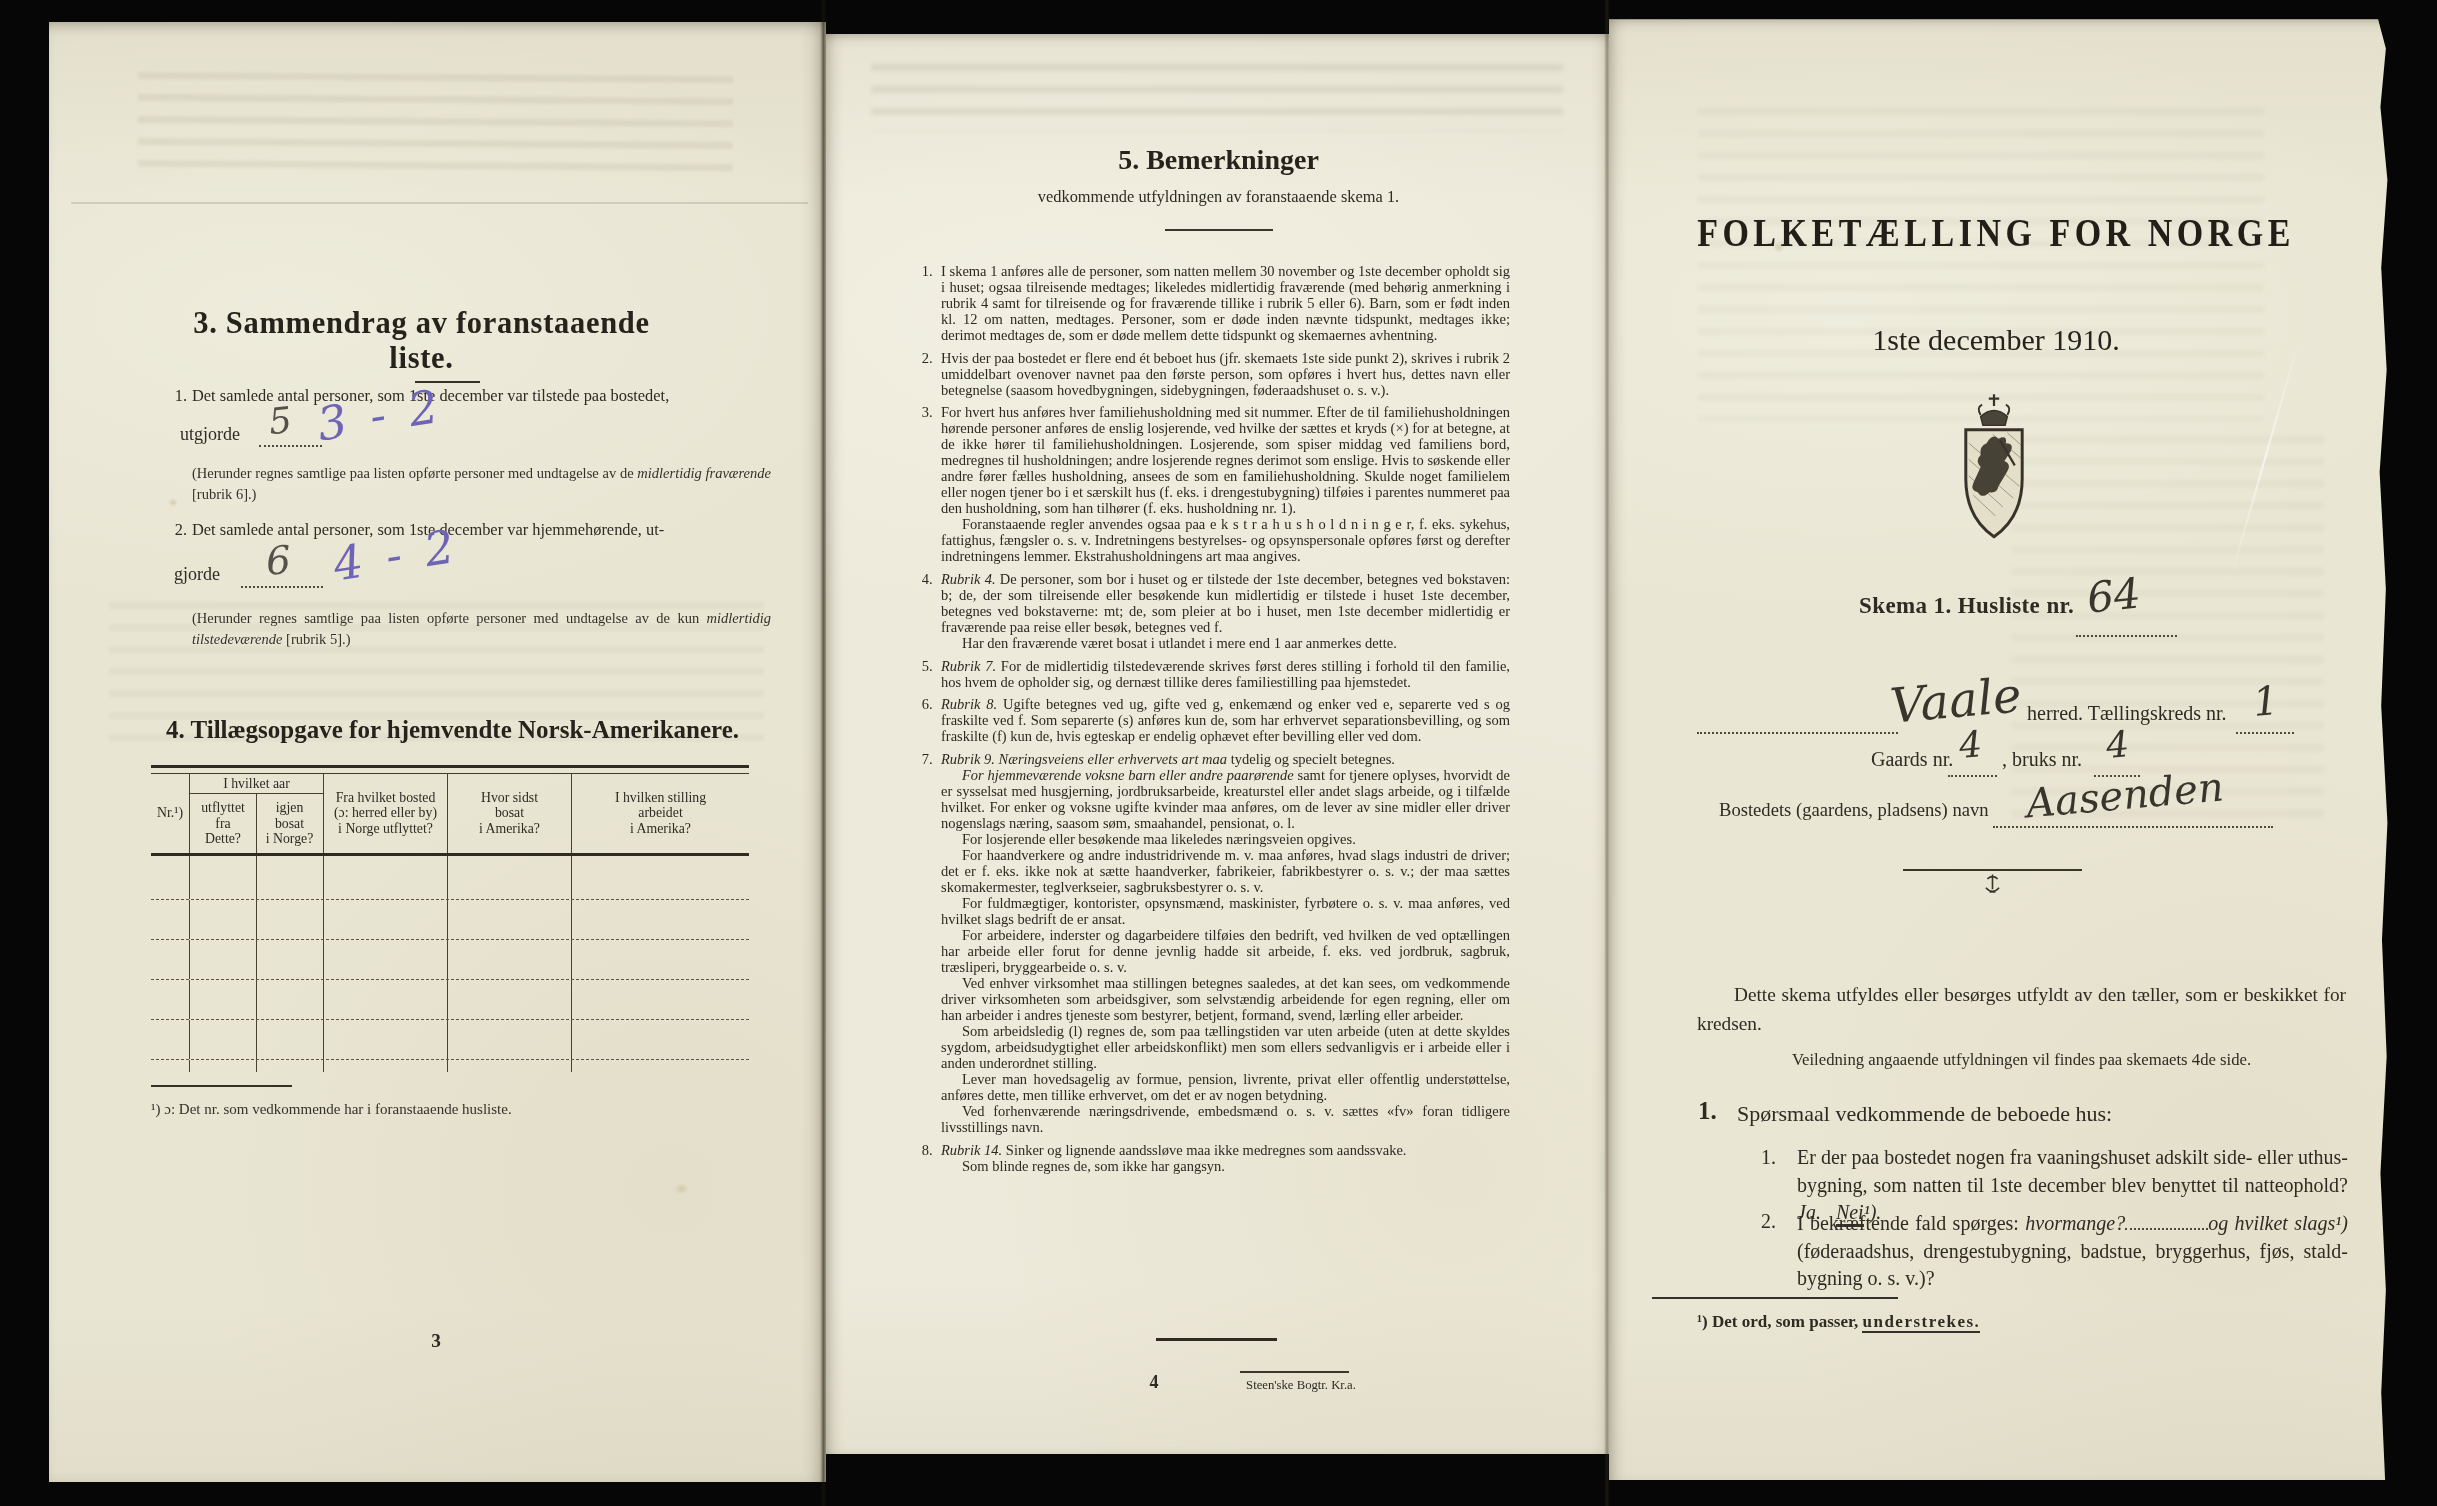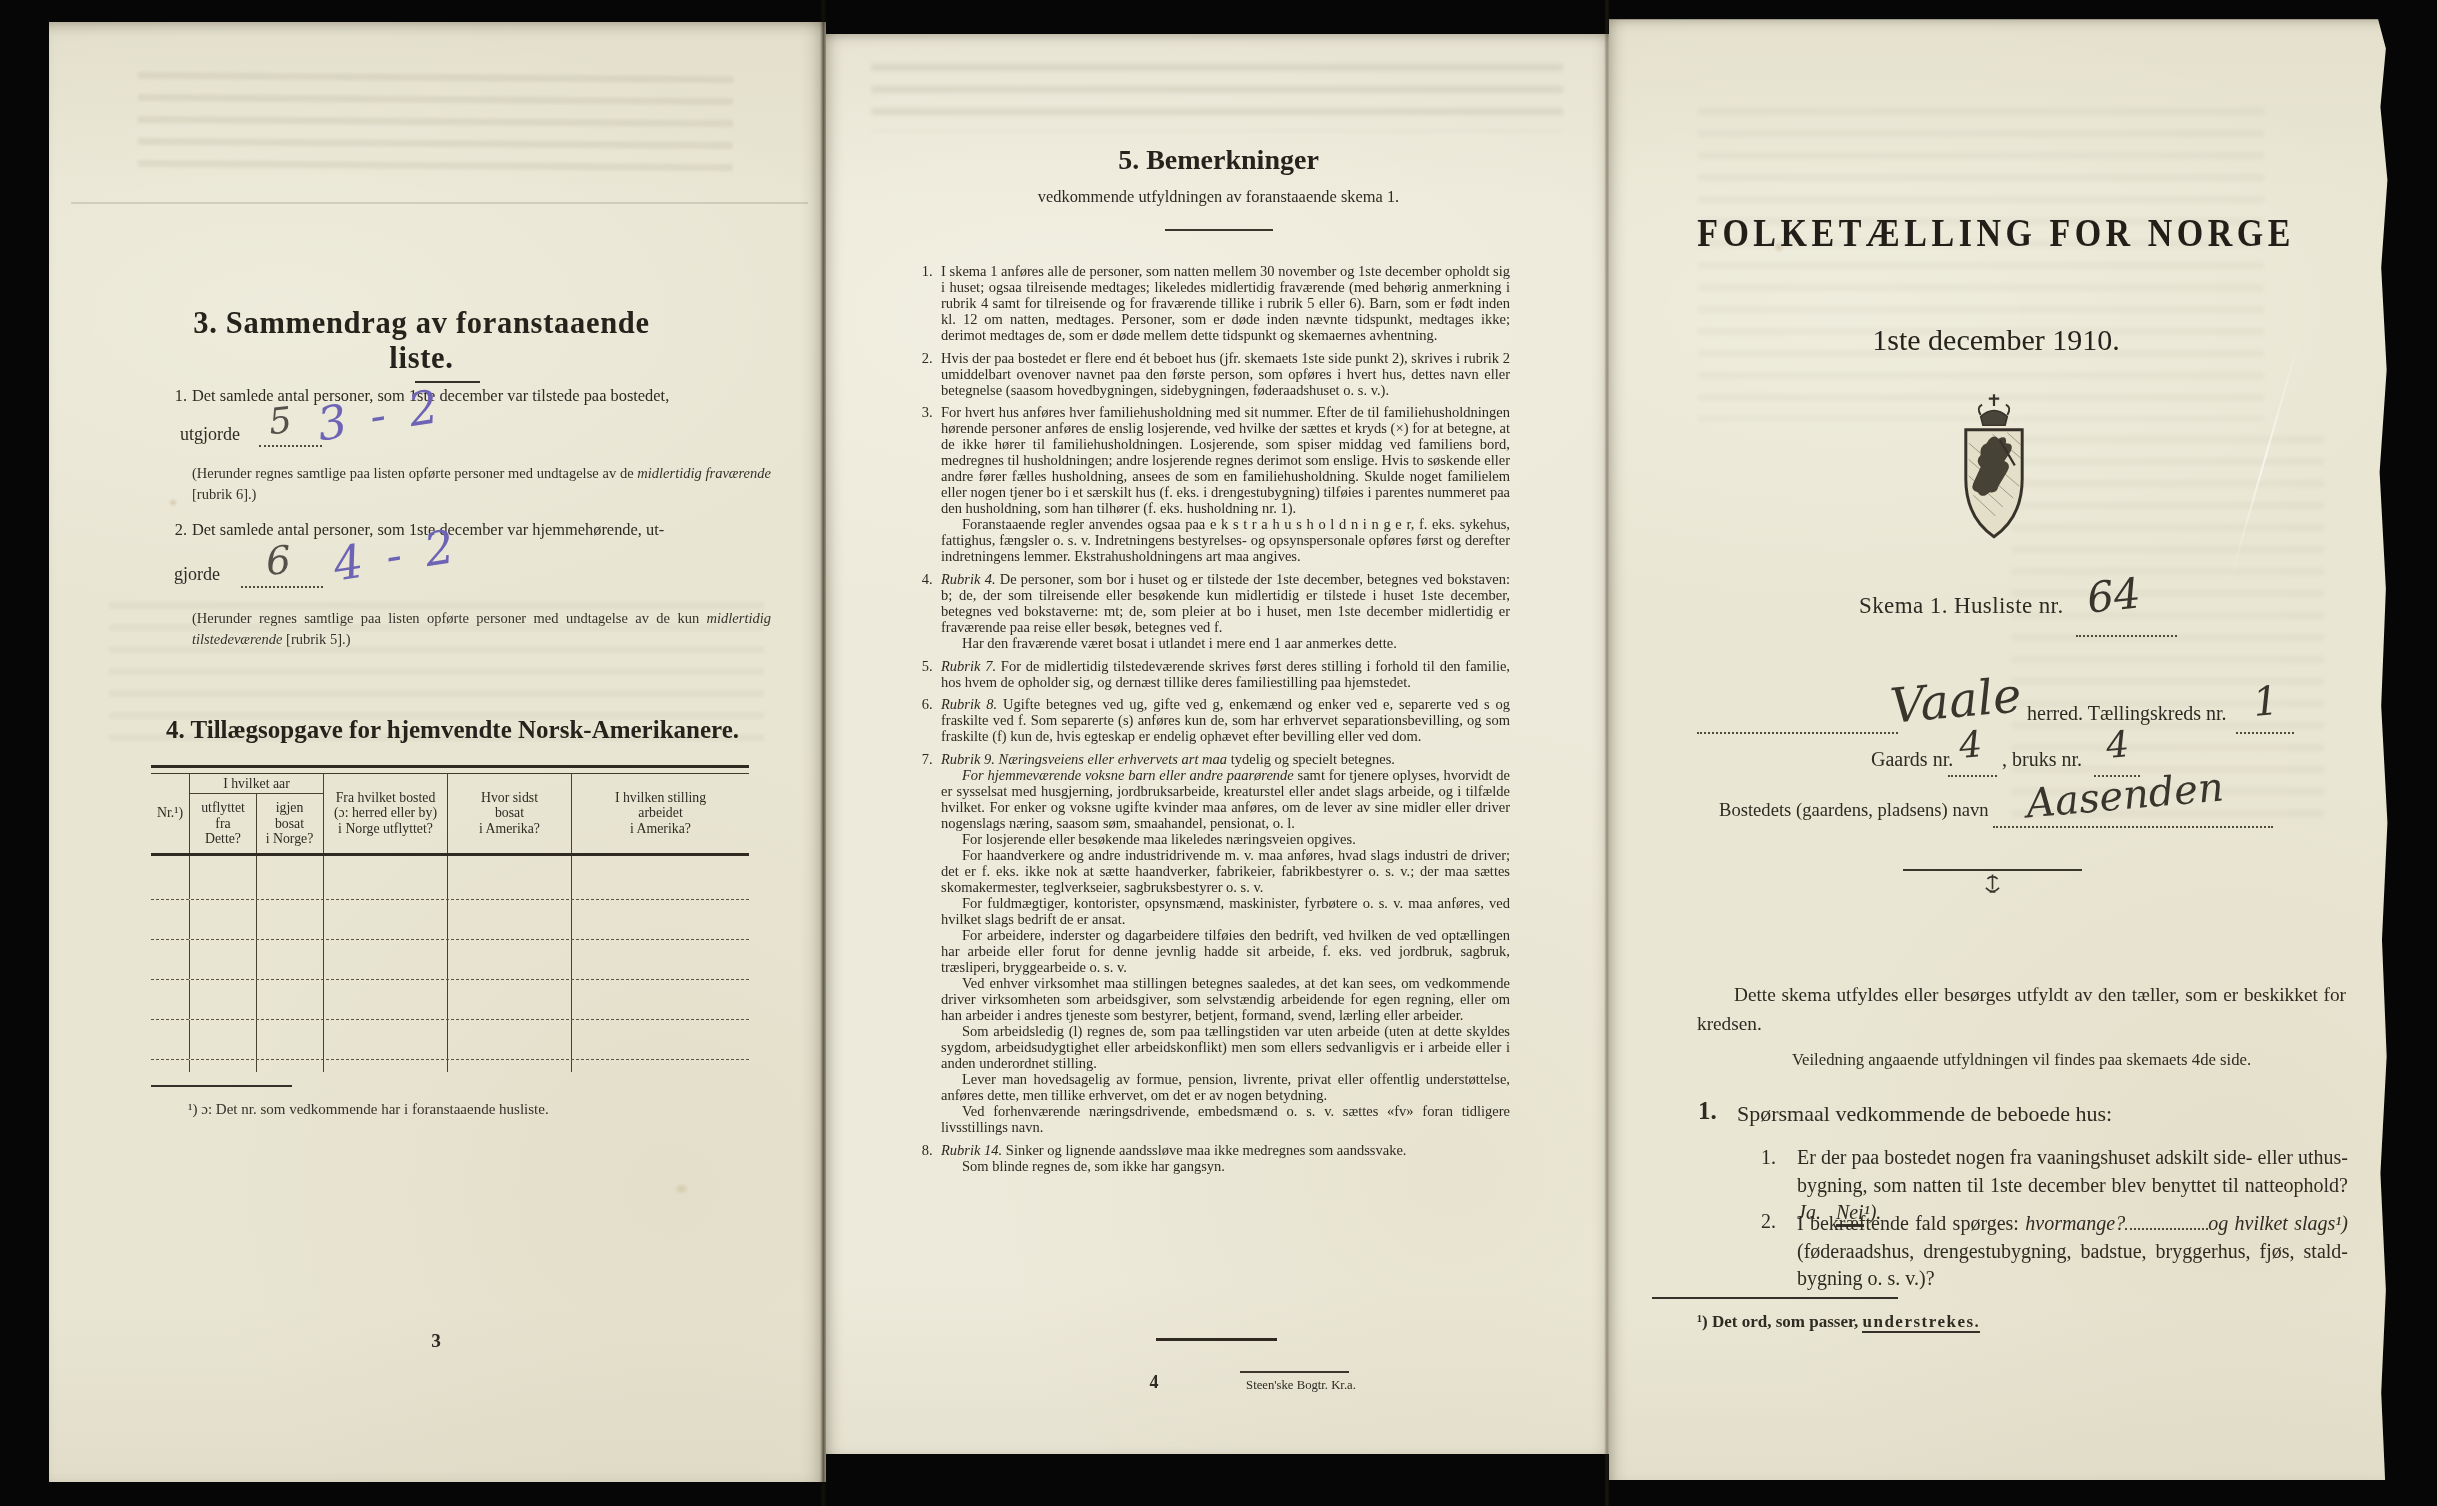--- a/index.html
+++ b/index.html
@@ -40,21 +40,21 @@
   .tbl-head{display:flex;border-bottom:3px solid #2f2b22;}
   .tbl-head .hc{font-size:13.8px;line-height:15.6px;text-align:center;white-space:pre-line;
      display:flex;flex-direction:column;justify-content:center;padding:4.5px 1.5px;box-sizing:border-box;}
   .vline{border-right:1.5px solid #464132;}
   .aar-group{display:flex;flex-direction:column;box-sizing:border-box;}
   .aar-span{font-size:13.8px;text-align:center;border-bottom:0.7px solid #464132;padding:2.2px 0 1.5px;}
   .aar-cells{display:flex;flex:1;}
   .trow{display:flex;border-bottom:1.5px dashed #5a5442;}
   .trow .tc{box-sizing:border-box;}
   .tbl-footrule{position:absolute;left:102px;top:1063px;width:141px;height:2.2px;background:#35312a;}
-  .tbl-footnote{position:absolute;left:102px;top:1079px;width:595px;font-size:15px;color:#35312a;margin-left:37px;}
+  .tbl-footnote{position:absolute;left:102px;top:1079px;width:595px;font-size:15px;color:#35312a;}
   .lp-pagenum{position:absolute;left:372px;top:1308px;width:30px;text-align:center;font-size:19.3px;font-weight:bold;}
 
   
   .mp-heading{position:absolute;left:95px;top:110px;width:595px;text-align:center;font-size:28px;font-weight:bold;color:#26231c;}
   .mp-sub{position:absolute;left:95px;top:153px;width:595px;text-align:center;font-size:16.4px;}
   .mp-rule{position:absolute;left:339px;top:195px;width:108px;height:2.2px;background:#3a362c;}
   .mp-body{position:absolute;left:115px;top:229px;width:569px;font-size:14.5px;line-height:16px;text-align:justify;color:#2c2921;}
   .mp-item{position:relative;margin-bottom:6.7px;}
   .mp-no{position:absolute;left:-19.3px;width:18px;text-align:left;}
   .mp-item p{margin:0;}
@@ -62,21 +62,21 @@
   .mp-endrule{position:absolute;left:330px;top:1304px;width:121px;height:3px;border-top:2.2px solid #2f2b22;border-bottom:0.7px solid #2f2b22;box-sizing:border-box;}
   .mp-pagenum{position:absolute;left:313px;top:1338px;width:30px;text-align:center;font-size:18px;font-weight:bold;}
   .mp-printrule{position:absolute;left:414px;top:1337px;width:109px;height:1.5px;background:#3a362c;}
   .mp-printer{position:absolute;left:408px;top:1344px;width:134px;font-size:12.7px;text-align:center;}
 
   
   .rp-title{position:absolute;left:82px;top:195px;width:610px;text-align:center;font-size:34px;font-weight:bold;
      letter-spacing:4.5px;color:#221f19;transform:scaleY(1.18);}
   .rp-date{position:absolute;left:82px;top:304px;width:610px;text-align:center;font-size:30px;color:#26231c;}
   .rp-arms{position:absolute;left:339px;top:372px;width:92px;height:160px;}
-  .rp-skema{position:absolute;left:250px;top:574px;font-size:23px;font-weight:normal;letter-spacing:0.4px;}
+  .rp-skema{position:absolute;left:250px;top:574px;font-size:23px;font-weight:bold;letter-spacing:0.4px;}
   .rp-skema-val{position:absolute;left:478px;top:552px;font-size:42px;transform:rotate(-6deg);}
   .rp-skema-dots{position:absolute;left:467px;top:616px;width:101px;border-bottom:2.2px dotted #4e4a3e;}
   .rp-line{position:absolute;font-size:20px;}
   .rp-hand{position:absolute;transform:rotate(-5deg);}
   .rp-intro{position:absolute;left:88px;top:961px;width:649px;font-size:19.3px;line-height:29px;text-align:justify;text-indent:37px;}
   .rp-veil{position:absolute;left:88px;top:1031px;width:649px;text-align:center;font-size:16.7px;}
   .rp-qhead-no{position:absolute;left:89px;top:1078px;font-size:25px;font-weight:bold;}
   .rp-qhead{position:absolute;left:128px;top:1082px;font-size:22px;}
   .rp-q{position:absolute;left:188px;width:551px;font-size:20px;line-height:27.5px;text-align:justify;}
   .rp-qno{position:absolute;left:-36px;width:30px;text-align:left;}

